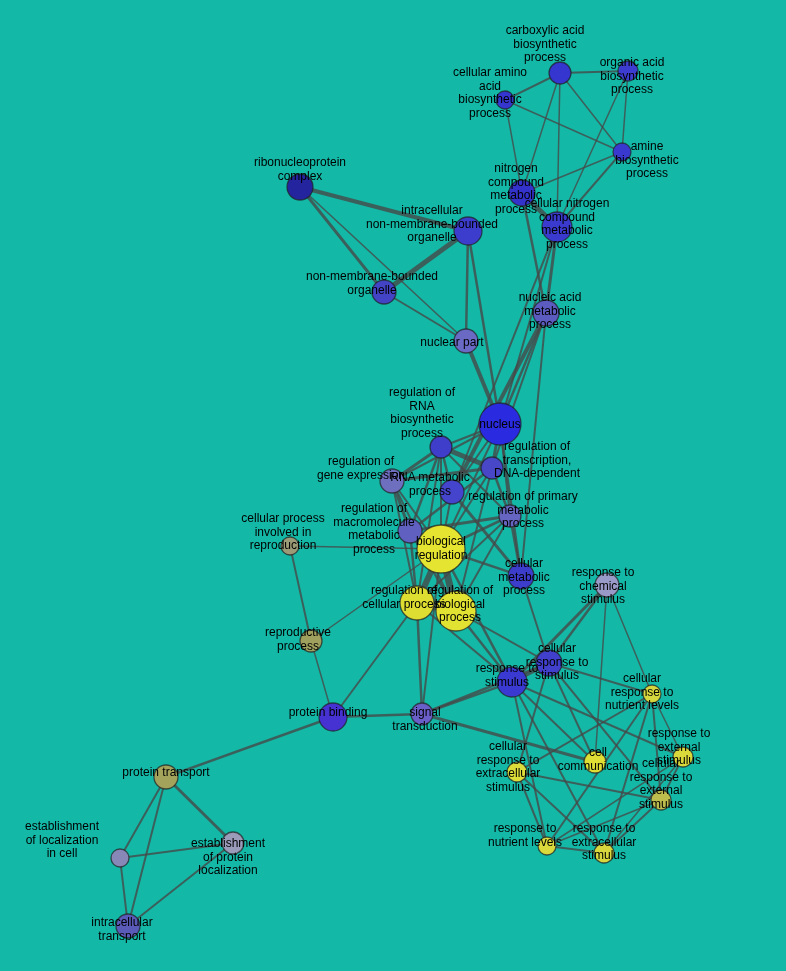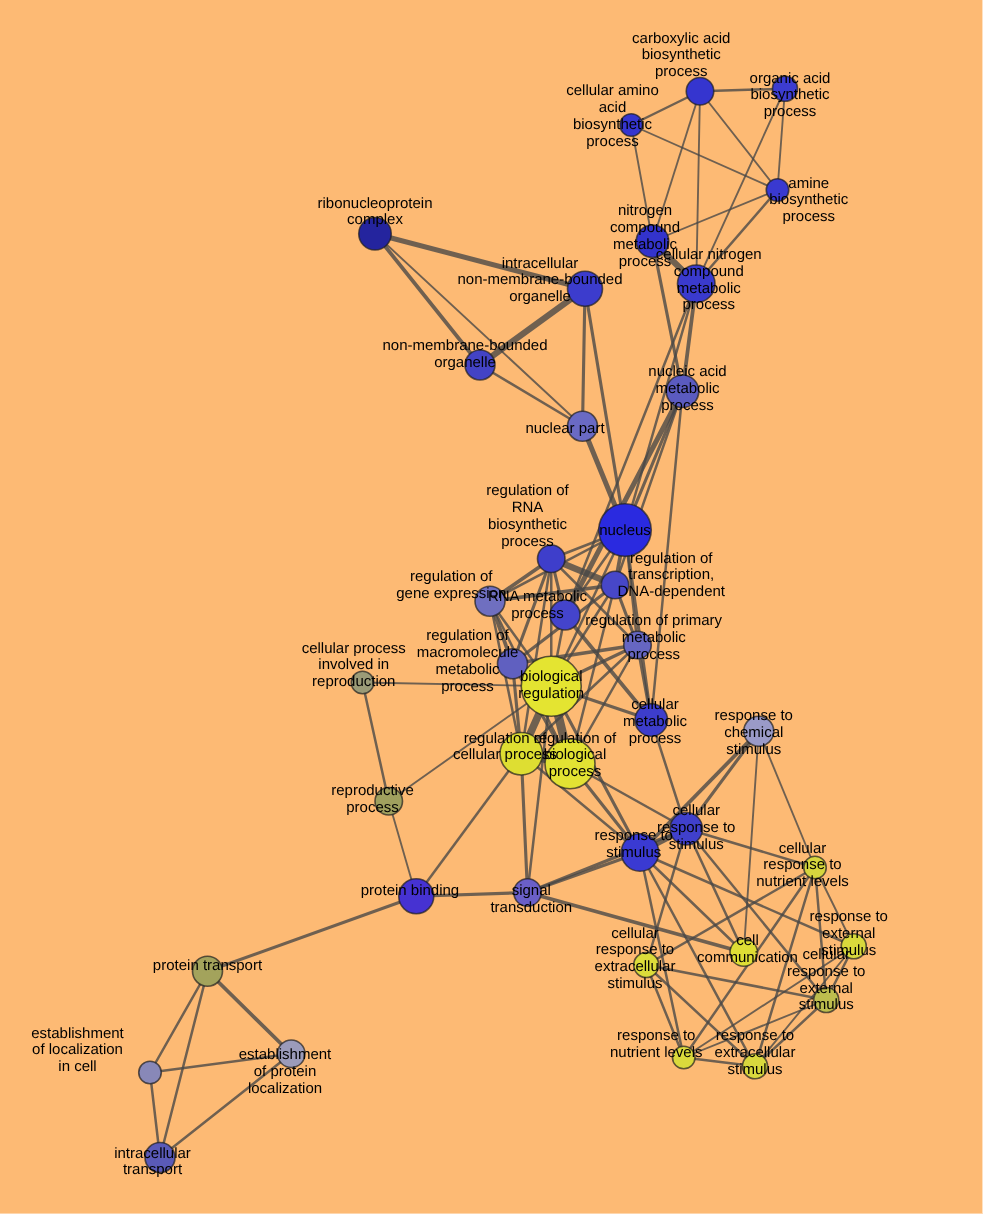--- a/index.html
+++ b/index.html
@@ -5,21 +5,21 @@
   html, body {
     margin: 0;
     padding: 0;
     background: #ffffff;
     font-family: "Liberation Sans", sans-serif;
   }
   .canvas-wrap {
     position: relative;
     width: 786px;
     height: 971px;
-    background: #fdba74;
+    background: #14b8a6;
     overflow: hidden;
   }
   svg text {
     font-family: "Liberation Sans", sans-serif;
     fill: #000000;
     pointer-events: none;
   }
   svg circle.node {
     cursor: pointer;
   }

